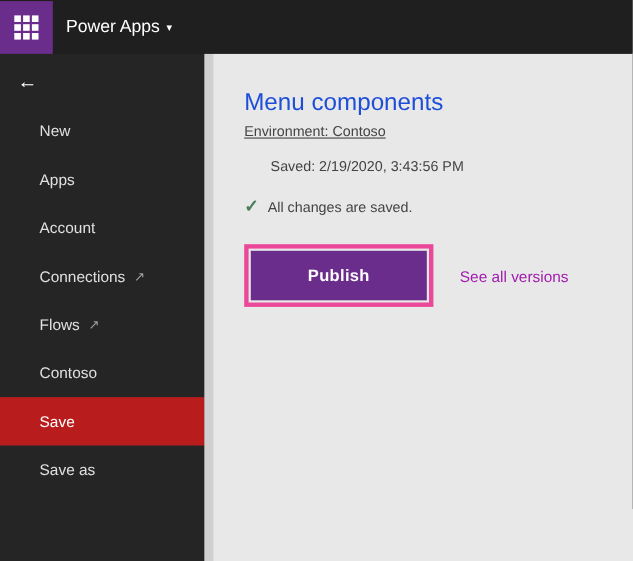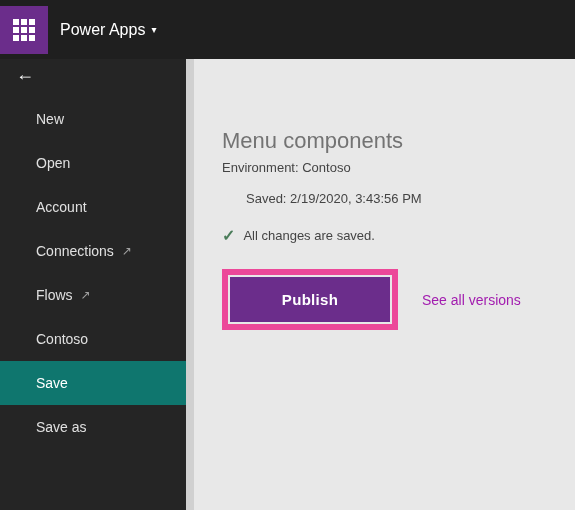--- a/index.html
+++ b/index.html
@@ -9,21 +9,21 @@
       font-family: 'Segoe UI', Arial, sans-serif;
       background: #1f1f1f;
       display: flex;
       overflow: hidden;
     }
 
     
     .top-bar {
       position: absolute;
       top: 0; left: 0; right: 0;
-      height: 59px;
+      height: 49px;
       background: #1f1f1f;
       display: flex;
       align-items: center;
       z-index: 10;
     }
 
     .waffle-icon {
       width: 48px;
       height: 48px;
       background: #6b2d8b;
@@ -92,21 +92,21 @@
       display: flex;
       align-items: center;
       padding: 14px 36px;
       color: #e0e0e0;
       font-size: 14px;
       cursor: pointer;
       position: relative;
     }
 
     .sidebar-item.active {
-      background: #0f766e;
+      background: #b91c1c;
       color: white;
     }
 
     .sidebar-item-icon {
       margin-left: 8px;
       font-size: 12px;
       color: #a0a0a0;
     }
 
     
@@ -131,30 +131,30 @@
       height: 100%;
       background: #d0d0d0;
     }
 
     .main-inner {
       margin-left: 8px;
     }
 
     .app-name {
       font-size: 22px;
-      color: #737373;
+      color: #1d4ed8;
       font-weight: 400;
       margin-bottom: 6px;
-      margin-top: 48px;
     }
 
     .environment {
       font-size: 13px;
       color: #444;
       margin-bottom: 16px;
+      text-decoration: underline;
     }
 
     .saved-time {
       font-size: 13px;
       color: #444;
       margin-bottom: 20px;
       margin-left: 24px;
     }
 
     .changes-saved {
@@ -176,21 +176,21 @@
       text-align: center;
     }
 
     .actions-row {
       display: flex;
       align-items: center;
       gap: 24px;
     }
 
     .publish-btn-wrapper {
-      border: 6px solid #ec4899;
+      border: 4px solid #ec4899;
       padding: 2px;
     }
 
     .publish-btn {
       background: #6b2d8b;
       color: white;
       border: none;
       padding: 14px 48px;
       font-size: 15px;
       font-weight: 600;
@@ -231,21 +231,21 @@
 
 <div class="sidebar">
   <div class="back-button">
     <span class="back-arrow">←</span>
   </div>
 
   <div class="sidebar-item">
     <span>New</span>
   </div>
   <div class="sidebar-item">
-    <span>Open</span>
+    <span>Apps</span>
   </div>
   <div class="sidebar-item">
     <span>Account</span>
   </div>
   <div class="sidebar-item">
     <span>Connections</span>
     <span class="sidebar-item-icon">↗</span>
   </div>
   <div class="sidebar-item">
     <span>Flows</span>

